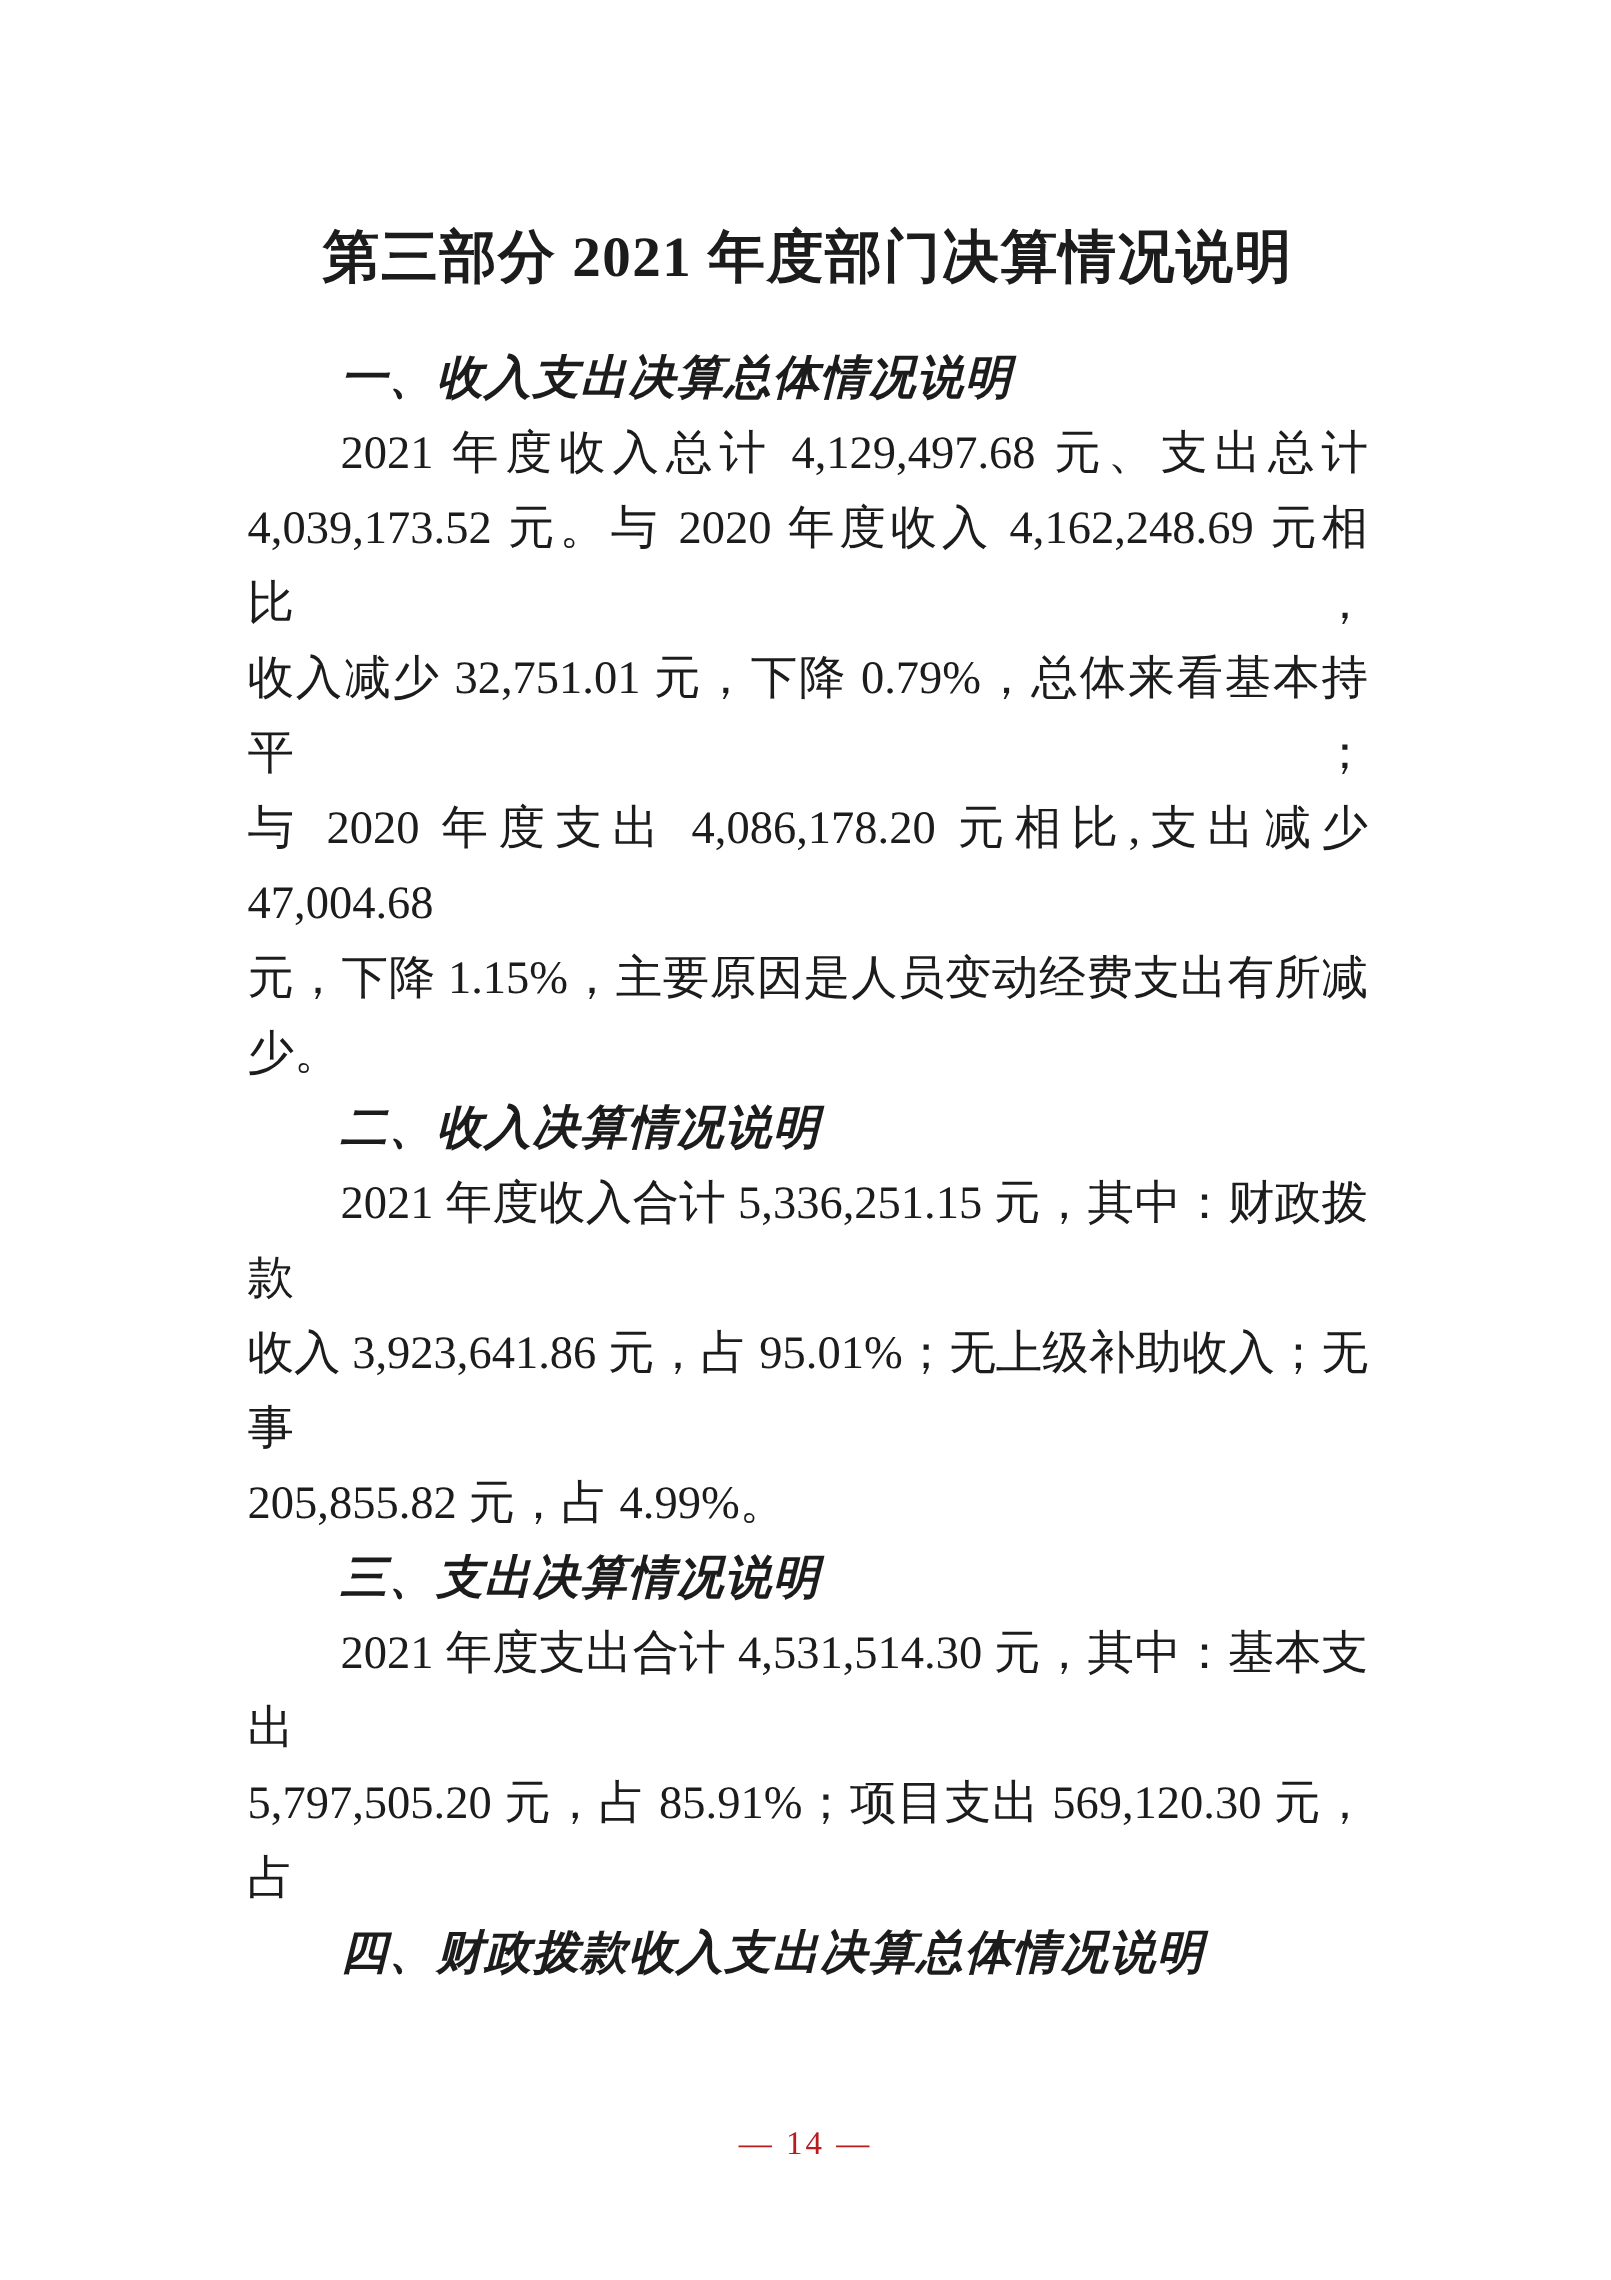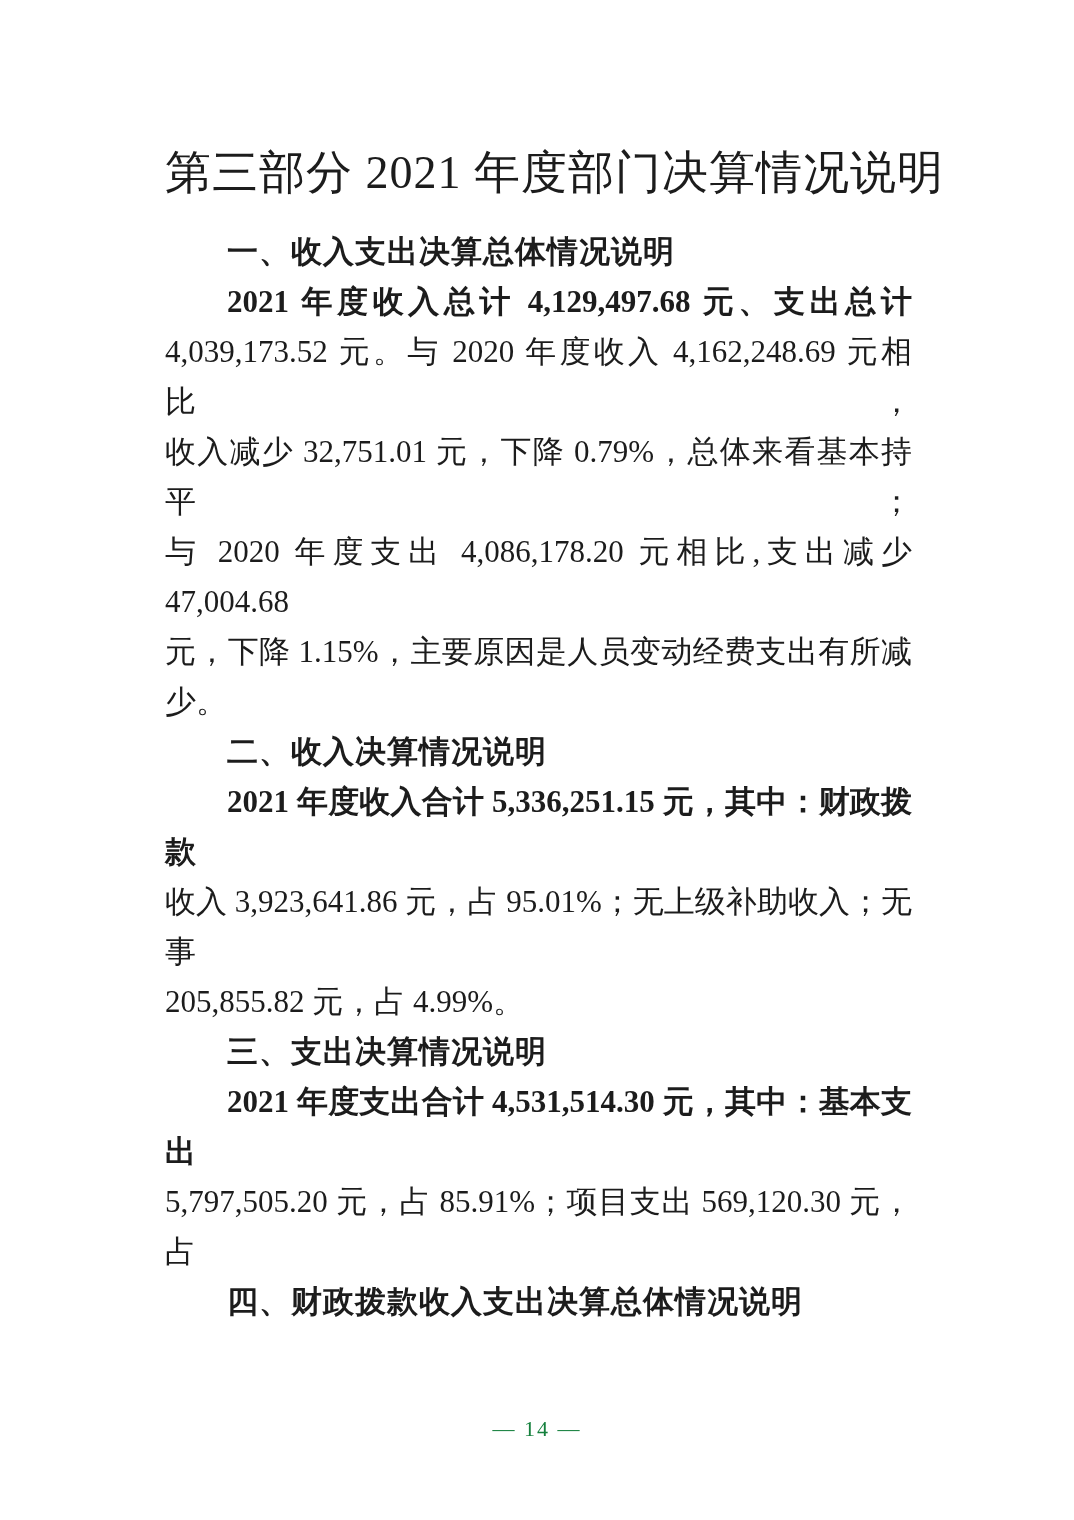--- a/index.html
+++ b/index.html
@@ -8,55 +8,56 @@
     height: 1520px;
     background: #ffffff;
     box-sizing: border-box;
     padding: 145px 162px 0 165px;
     position: relative;
     font-family: "Liberation Serif", "DejaVu Serif", serif;
     color: #1c1c1c;
     overflow: hidden;
   }
   .doc-title {
-    font-size: 46px;
-    font-weight: normal;
+    font-size: 38px;
+    font-weight: bold;
     text-align: center;
     line-height: 55px;
     margin: 0 0 27px 0;
     letter-spacing: 1px;
     white-space: nowrap;
   }
   .section { margin: 0; }
   .section-heading {
     font-size: 31px;
     font-weight: bold;
     line-height: 50px;
     text-indent: 2em;
     margin: 0;
     letter-spacing: 1px;
+    font-style: italic;
   }
   .para { margin: 0; }
   .line {
     font-size: 31px;
     line-height: 50px;
     text-align: justify;
     text-align-last: justify;
     white-space: normal;
   }
-  .line.first { text-indent: 2em; font-weight: bold; }
+  .line.first { text-indent: 2em; }
   .line.last { text-align-last: left; }
   .page-footer {
     position: absolute;
     bottom: 78px;
     left: 0;
     width: 100%;
     text-align: center;
     font-size: 22px;
-    color: #15803d;
+    color: #b91c1c;
     letter-spacing: 2px;
   }
 </style>
 </head>
 <body>
 
 <div class="page">
 
   <h1 class="doc-title">第三部分 2021 年度部门决算情况说明</h1>
 

